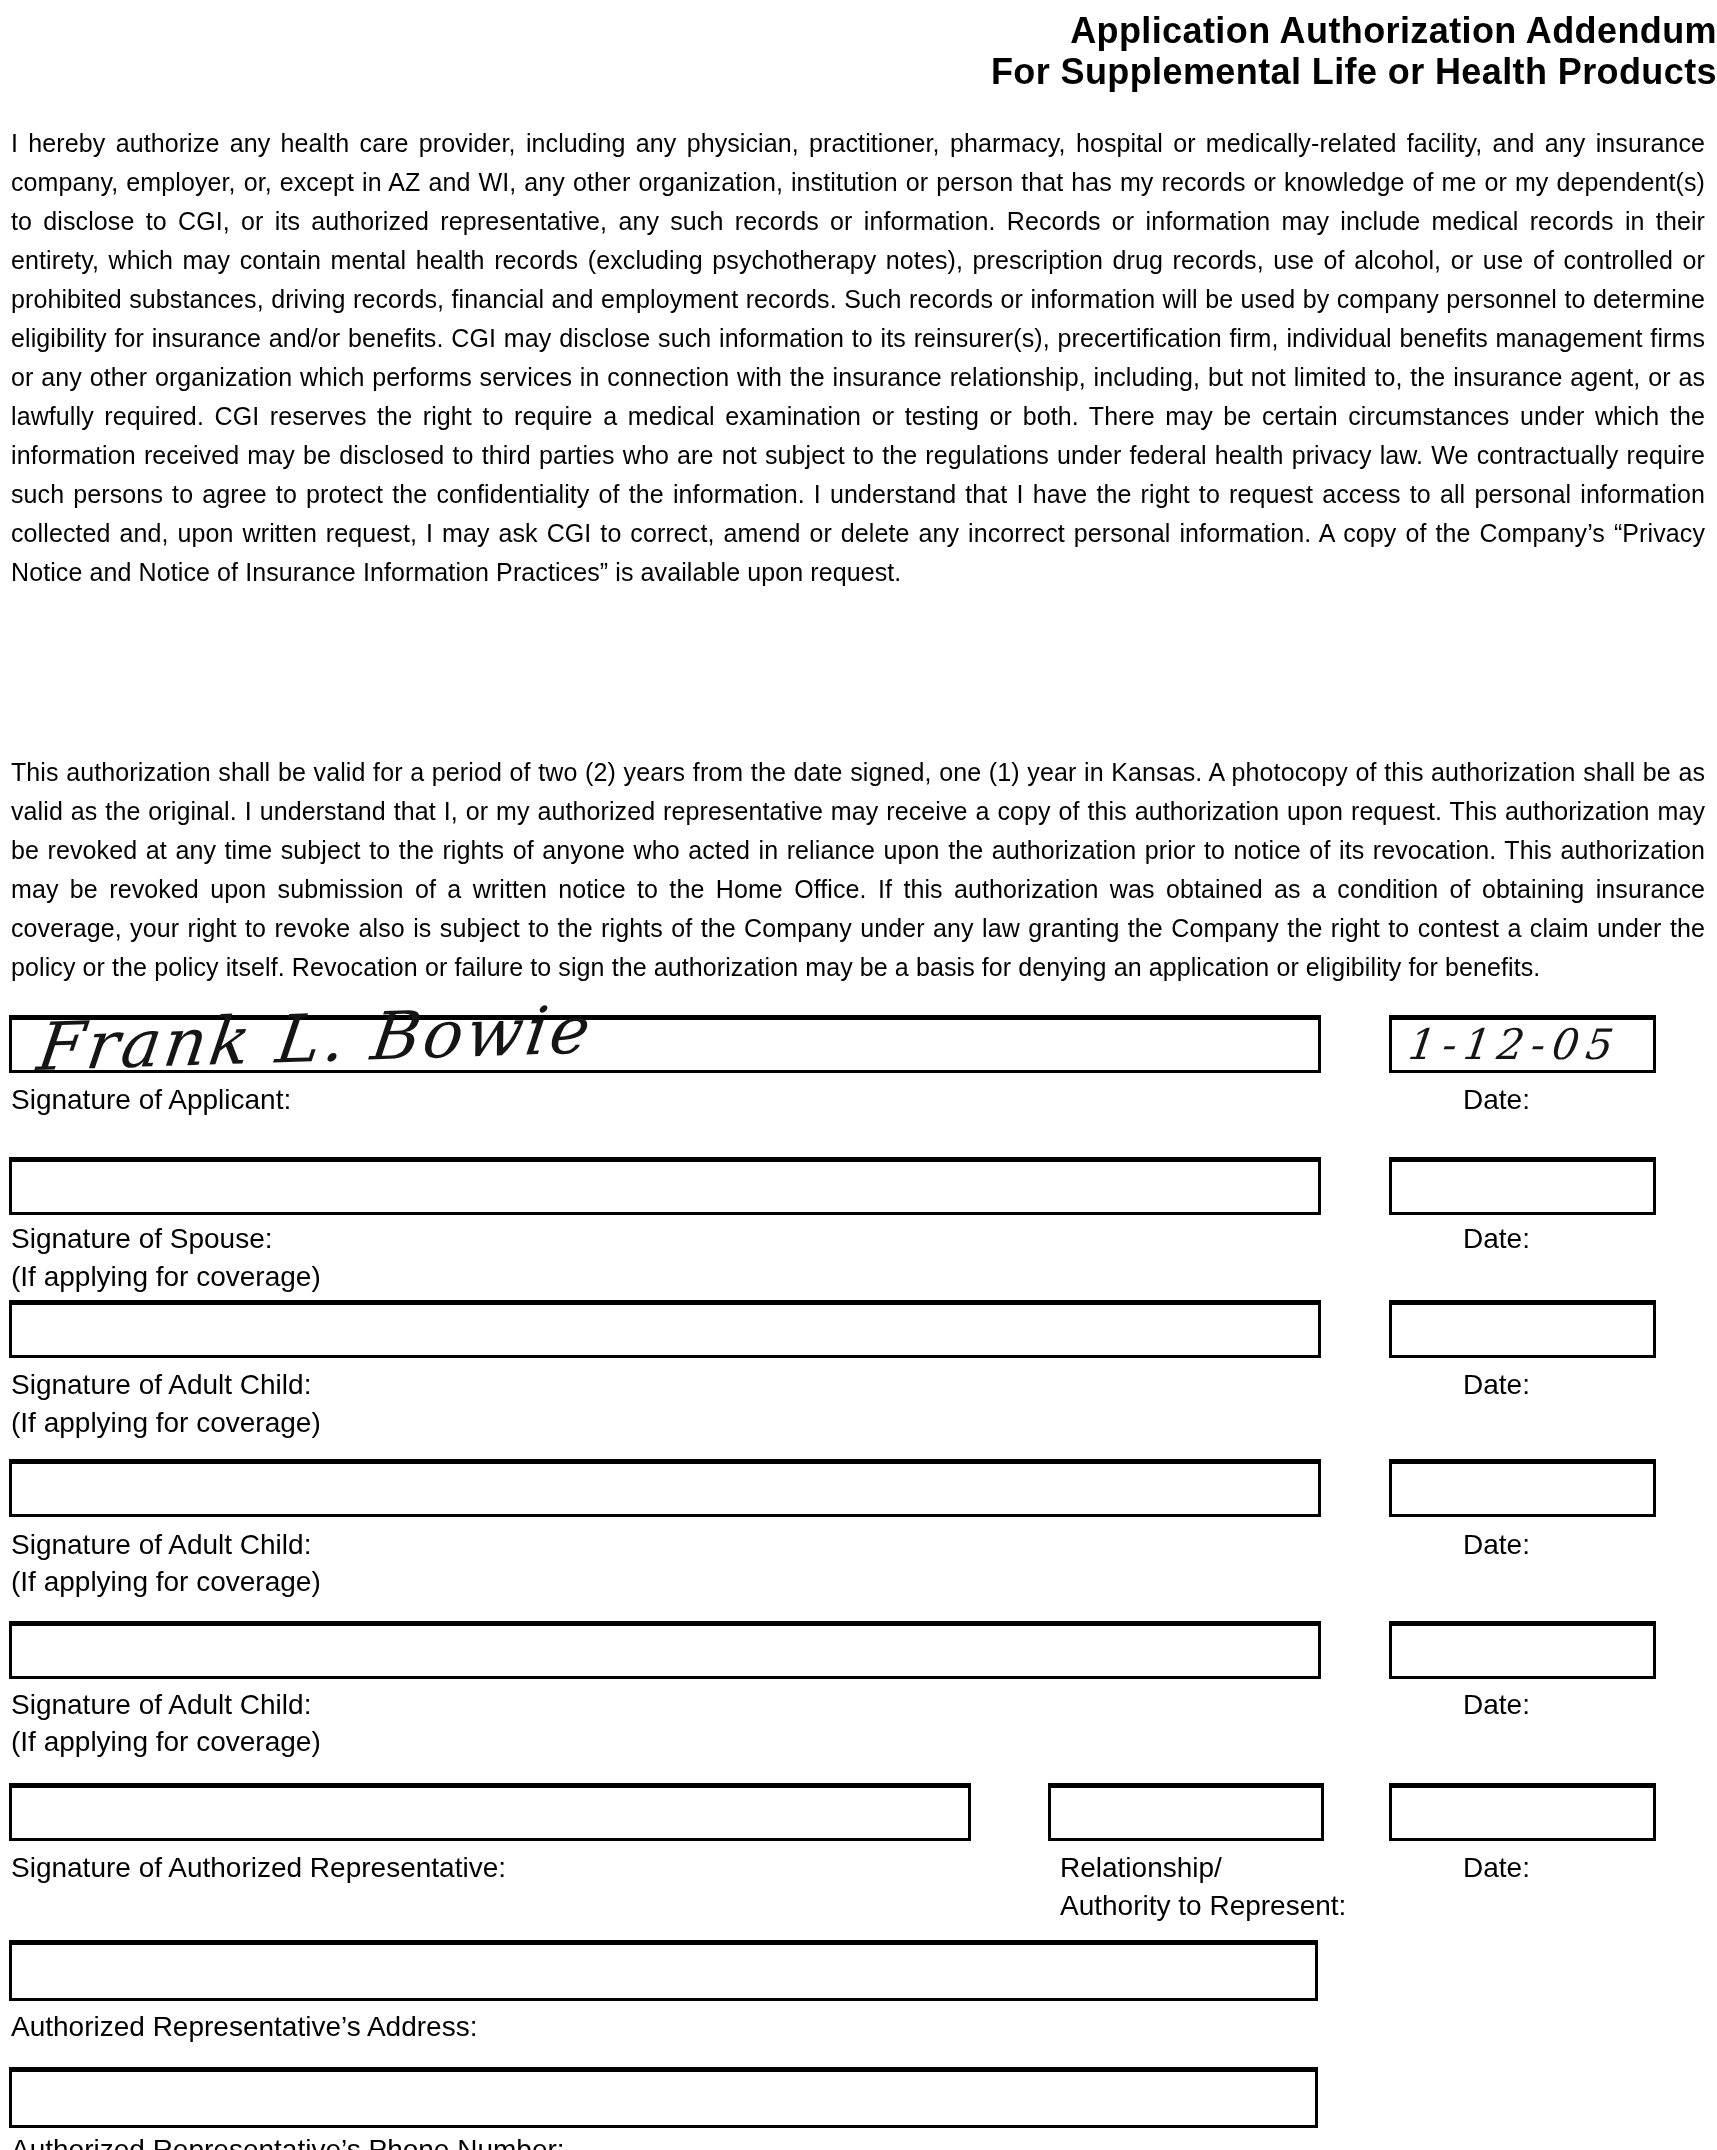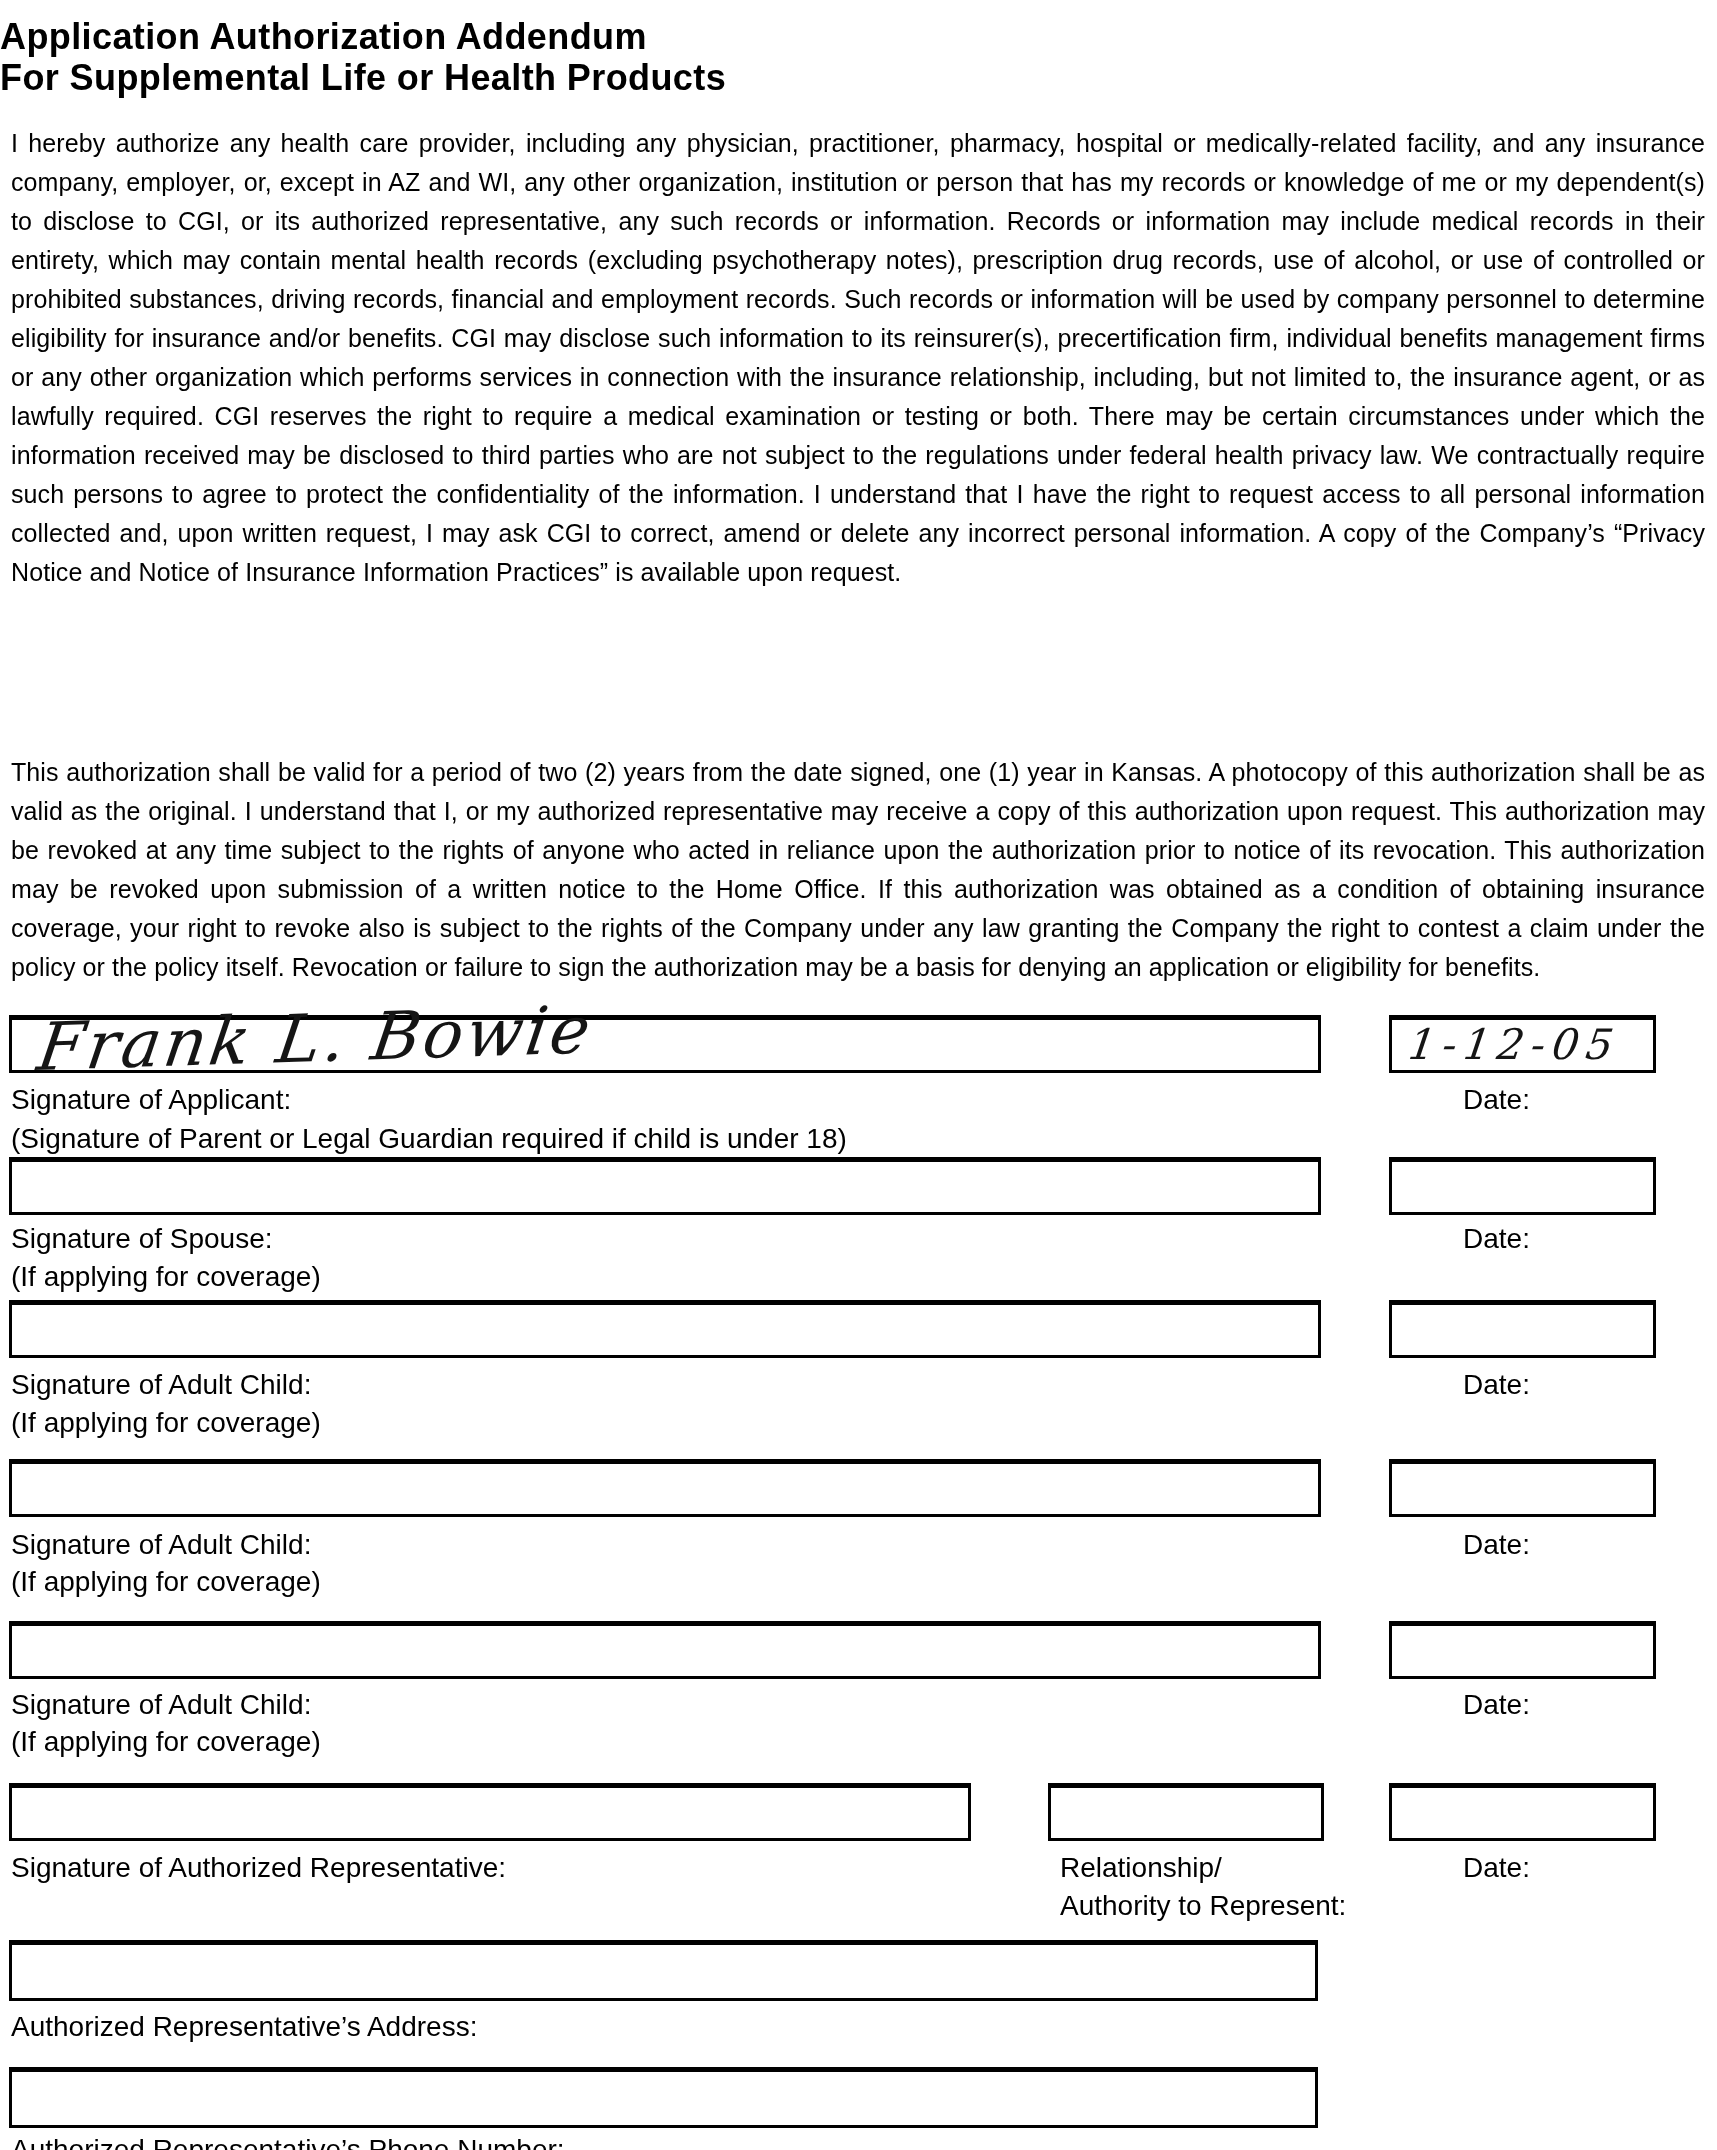--- a/index.html
+++ b/index.html
@@ -9,26 +9,25 @@
     height: 2151px;
     background: #ffffff;
     color: #000;
     font-family: "Liberation Sans", sans-serif;
     overflow: hidden;
     margin: 0 auto;
   }
   .title {
     position: absolute;
     left: 0; right: 0;
-    text-align: left;
+    text-align: right;
     font-weight: bold;
     font-size: 36px;
     line-height: 39px;
     letter-spacing: 0.4px;
-    margin-top: 6px;
   }
   .title-1 { top: 11px; }
   .title-2 { top: 52px; }
   .para {
     position: absolute;
     left: 11px;
     width: 1694px;
     font-size: 25px;
     line-height: 39px;
     text-align: justify;
@@ -95,21 +94,20 @@
   <div class="para para-1">I hereby authorize any health care provider, including any physician, practitioner, pharmacy, hospital or medically-related facility, and any insurance company, employer, or, except in AZ and WI, any other organization, institution or person that has my records or knowledge of me or my dependent(s) to disclose to CGI, or its authorized representative, any such records or information. Records or information may include medical records in their entirety, which may contain mental health records (excluding psychotherapy notes), prescription drug records, use of alcohol, or use of controlled or prohibited substances, driving records, financial and employment records. Such records or information will be used by company personnel to determine eligibility for insurance and/or benefits. CGI may disclose such information to its reinsurer(s), precertification firm, individual benefits management firms or any other organization which performs services in connection with the insurance relationship, including, but not limited to, the insurance agent, or as lawfully required. CGI reserves the right to require a medical examination or testing or both. There may be certain circumstances under which the information received may be disclosed to third parties who are not subject to the regulations under federal health privacy law. We contractually require such persons to agree to protect the confidentiality of the information. I understand that I have the right to request access to all personal information collected and, upon written request, I may ask CGI to correct, amend or delete any incorrect personal information. A copy of the Company’s “Privacy Notice and Notice of Insurance Information Practices” is available upon request.</div>
   <div class="para para-2">This authorization shall be valid for a period of two (2) years from the date signed, one (1) year in Kansas. A photocopy of this authorization shall be as valid as the original. I understand that I, or my authorized representative may receive a copy of this authorization upon request. This authorization may be revoked at any time subject to the rights of anyone who acted in reliance upon the authorization prior to notice of its revocation. This authorization may be revoked upon submission of a written notice to the Home Office. If this authorization was obtained as a condition of obtaining insurance coverage, your right to revoke also is subject to the rights of the Company under any law granting the Company the right to contest a claim under the policy or the policy itself. Revocation or failure to sign the authorization may be a basis for denying an application or eligibility for benefits.</div>
 
   <div class="box main-box" style="top:1015px">
     <span class="handwriting sig-name">Frank L. Bowie</span>
   </div>
   <div class="box date-box" style="top:1015px">
     <span class="handwriting date-hand">1-12-05</span>
   </div>
   <div class="label l-left" style="top:1082px">Signature of Applicant:</div>
-  <div class="label l-left" style="top:1121px">(Signature of Parent or Legal Guardian required if child is under 18)</div>
   <div class="label l-date" style="top:1082px">Date:</div>
 
   <div class="box main-box" style="top:1157px"></div>
   <div class="box date-box" style="top:1157px"></div>
   <div class="label l-left" style="top:1221px">Signature of Spouse:</div>
   <div class="label l-left" style="top:1259px">(If applying for coverage)</div>
   <div class="label l-date" style="top:1221px">Date:</div>
 
   <div class="box main-box" style="top:1300px"></div>
   <div class="box date-box" style="top:1300px"></div>

